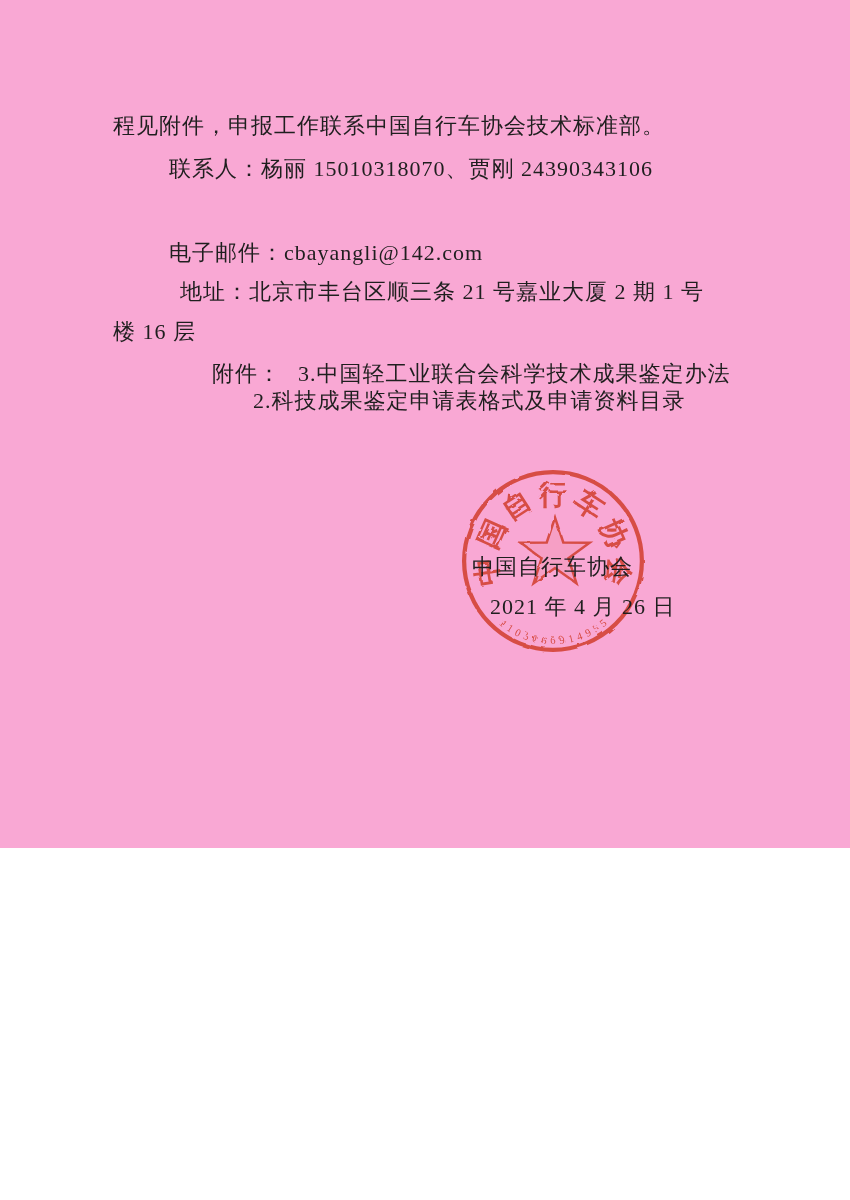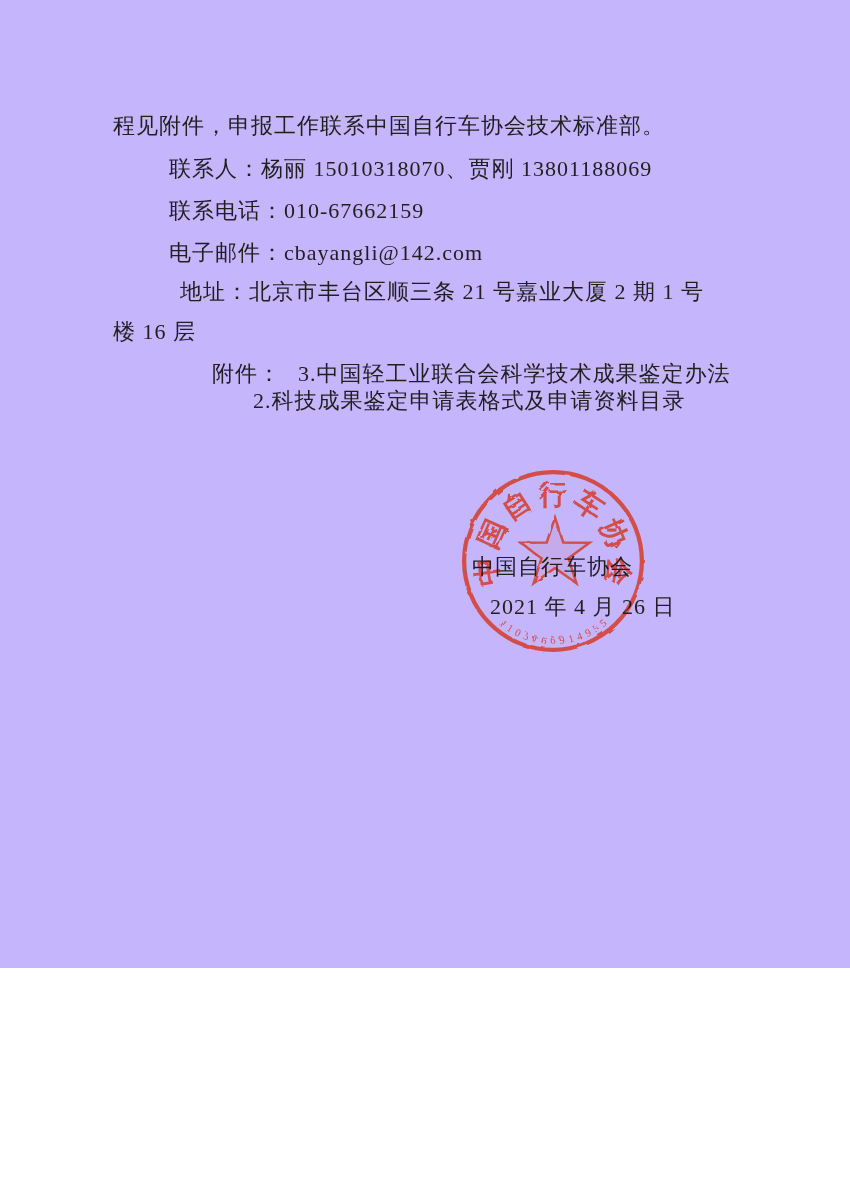--- a/index.html
+++ b/index.html
@@ -1,19 +1,19 @@
 <!DOCTYPE html>
 <html><head>
 <meta charset="utf-8">
 <style>
   html,body{margin:0;padding:0;background:#ffffff;}
   .page{
     position:relative;
-    width:850px;height:968px;
-    background:#c4b5fd;
+    width:850px;height:848px;
+    background:#f9a8d4;
     overflow:hidden;
     font-family:"Liberation Serif","DejaVu Serif",serif;
     color:#1f1f1f;
   }
   .docline{
     position:absolute;
     font-size:22px;
     line-height:26px;
     letter-spacing:1px;
     white-space:nowrap;
@@ -63,22 +63,21 @@
     width:3px;height:190px;
     background:linear-gradient(to top,#e7e5cc,rgba(255,255,255,0));
   }
 </style>
 </head>
 <body>
 
 <div class="page">
 
   <div class="docline l1">程见附件，申报工作联系中国自行车协会技术标准部。</div>
-  <div class="docline l2">联系人：杨丽 15010318070、贾刚 13801188069</div>
-  <div class="docline l3">联系电话：010-67662159</div>
+  <div class="docline l2">联系人：杨丽 15010318070、贾刚 24390343106</div>
   <div class="docline l4">电子邮件：cbayangli@142.com</div>
   <div class="docline l5">地址：北京市丰台区顺三条 21 号嘉业大厦 2 期 1 号</div>
   <div class="docline l6">楼 16 层</div>
 
   <div class="docline l7">
     <span>附件：</span>
     <span class="att-item">3.中国轻工业联合会科学技术成果鉴定办法</span>
   </div>
   <div class="docline l8">2.科技成果鉴定申请表格式及申请资料目录</div>
 

